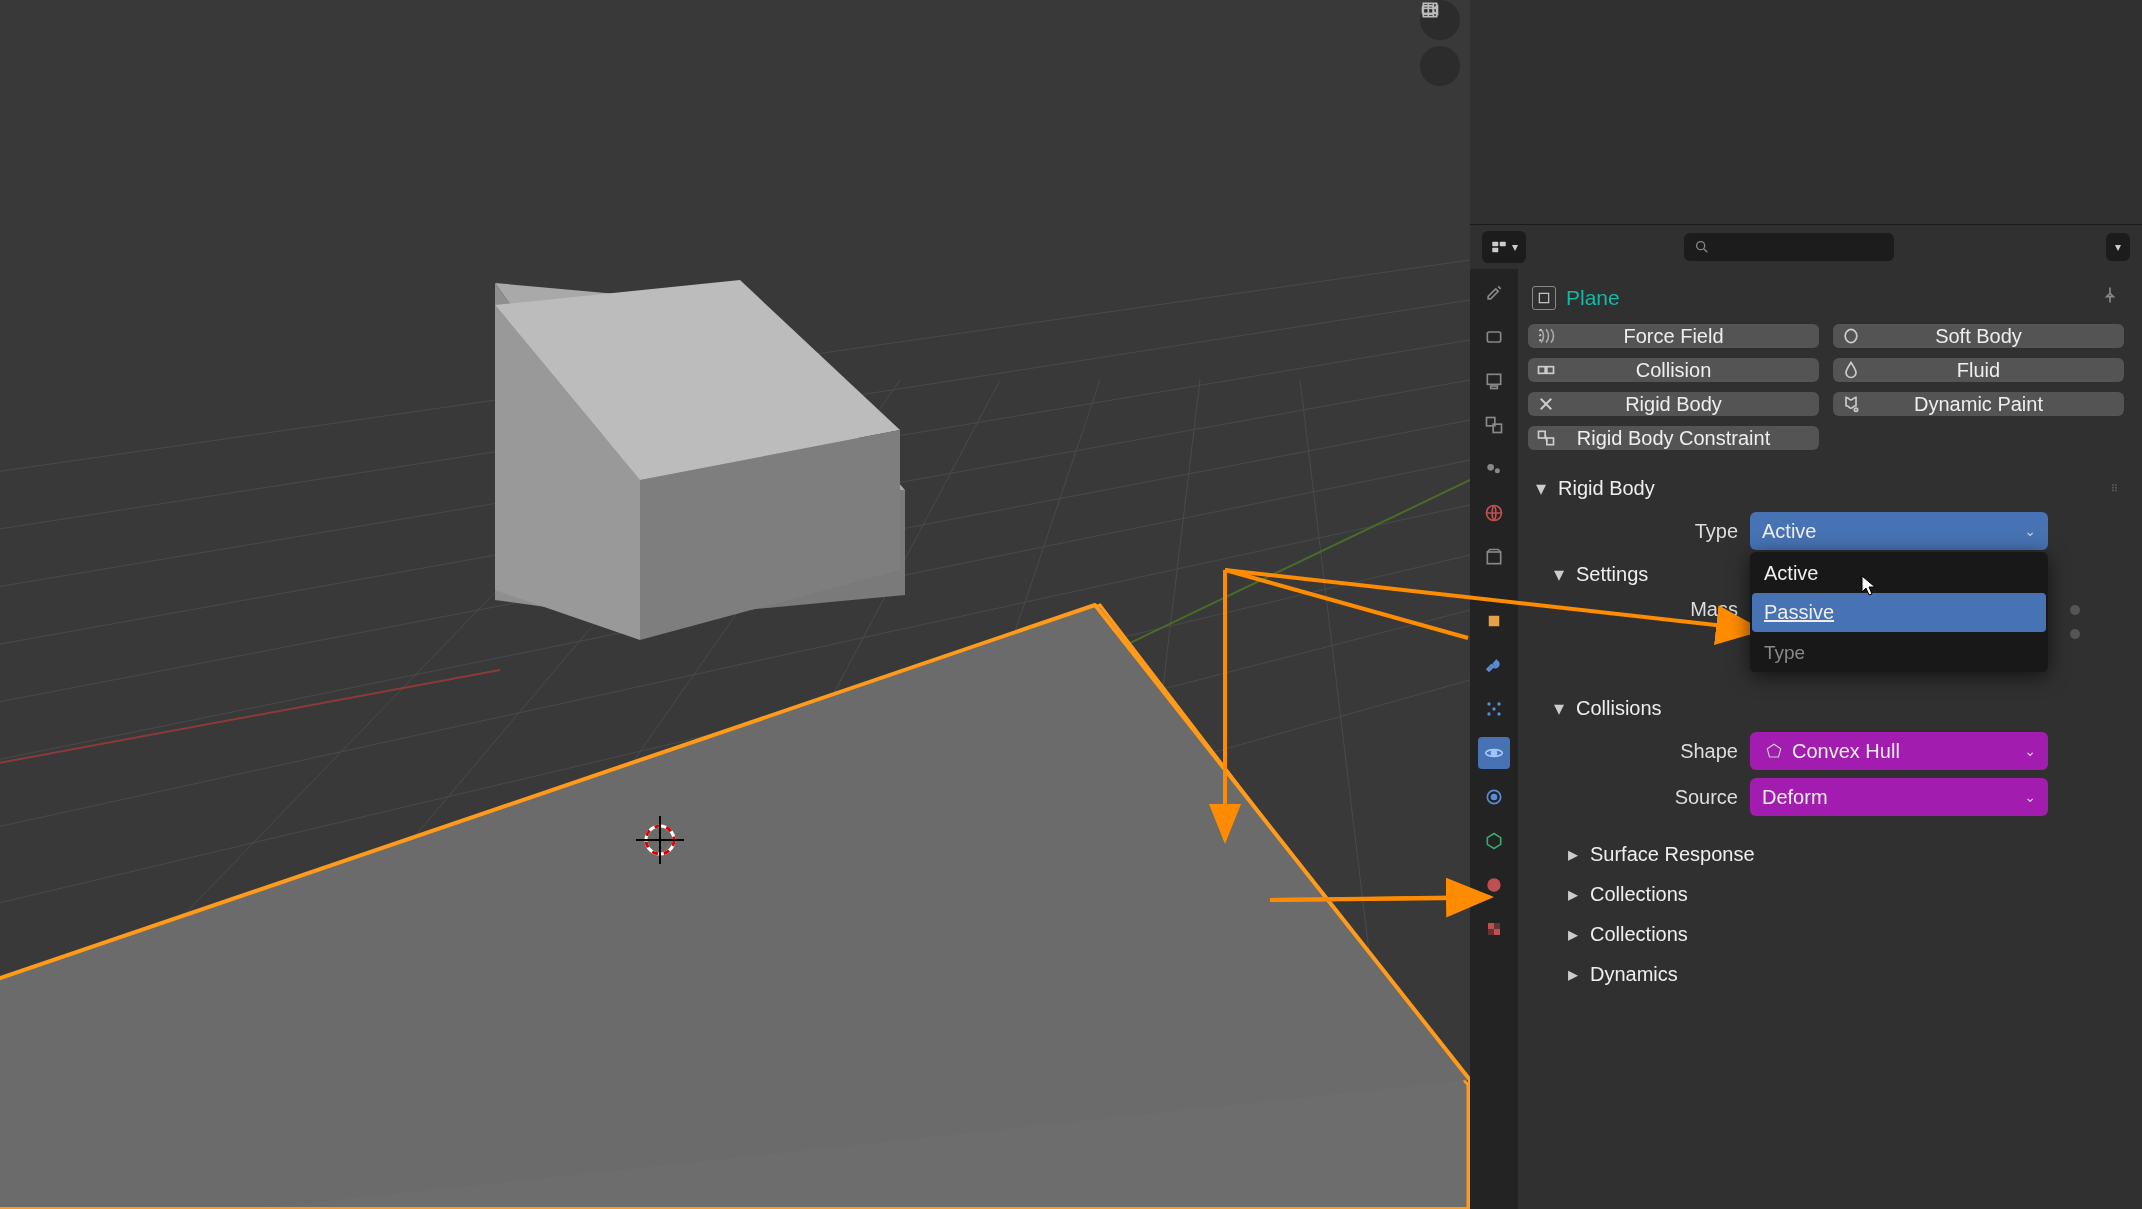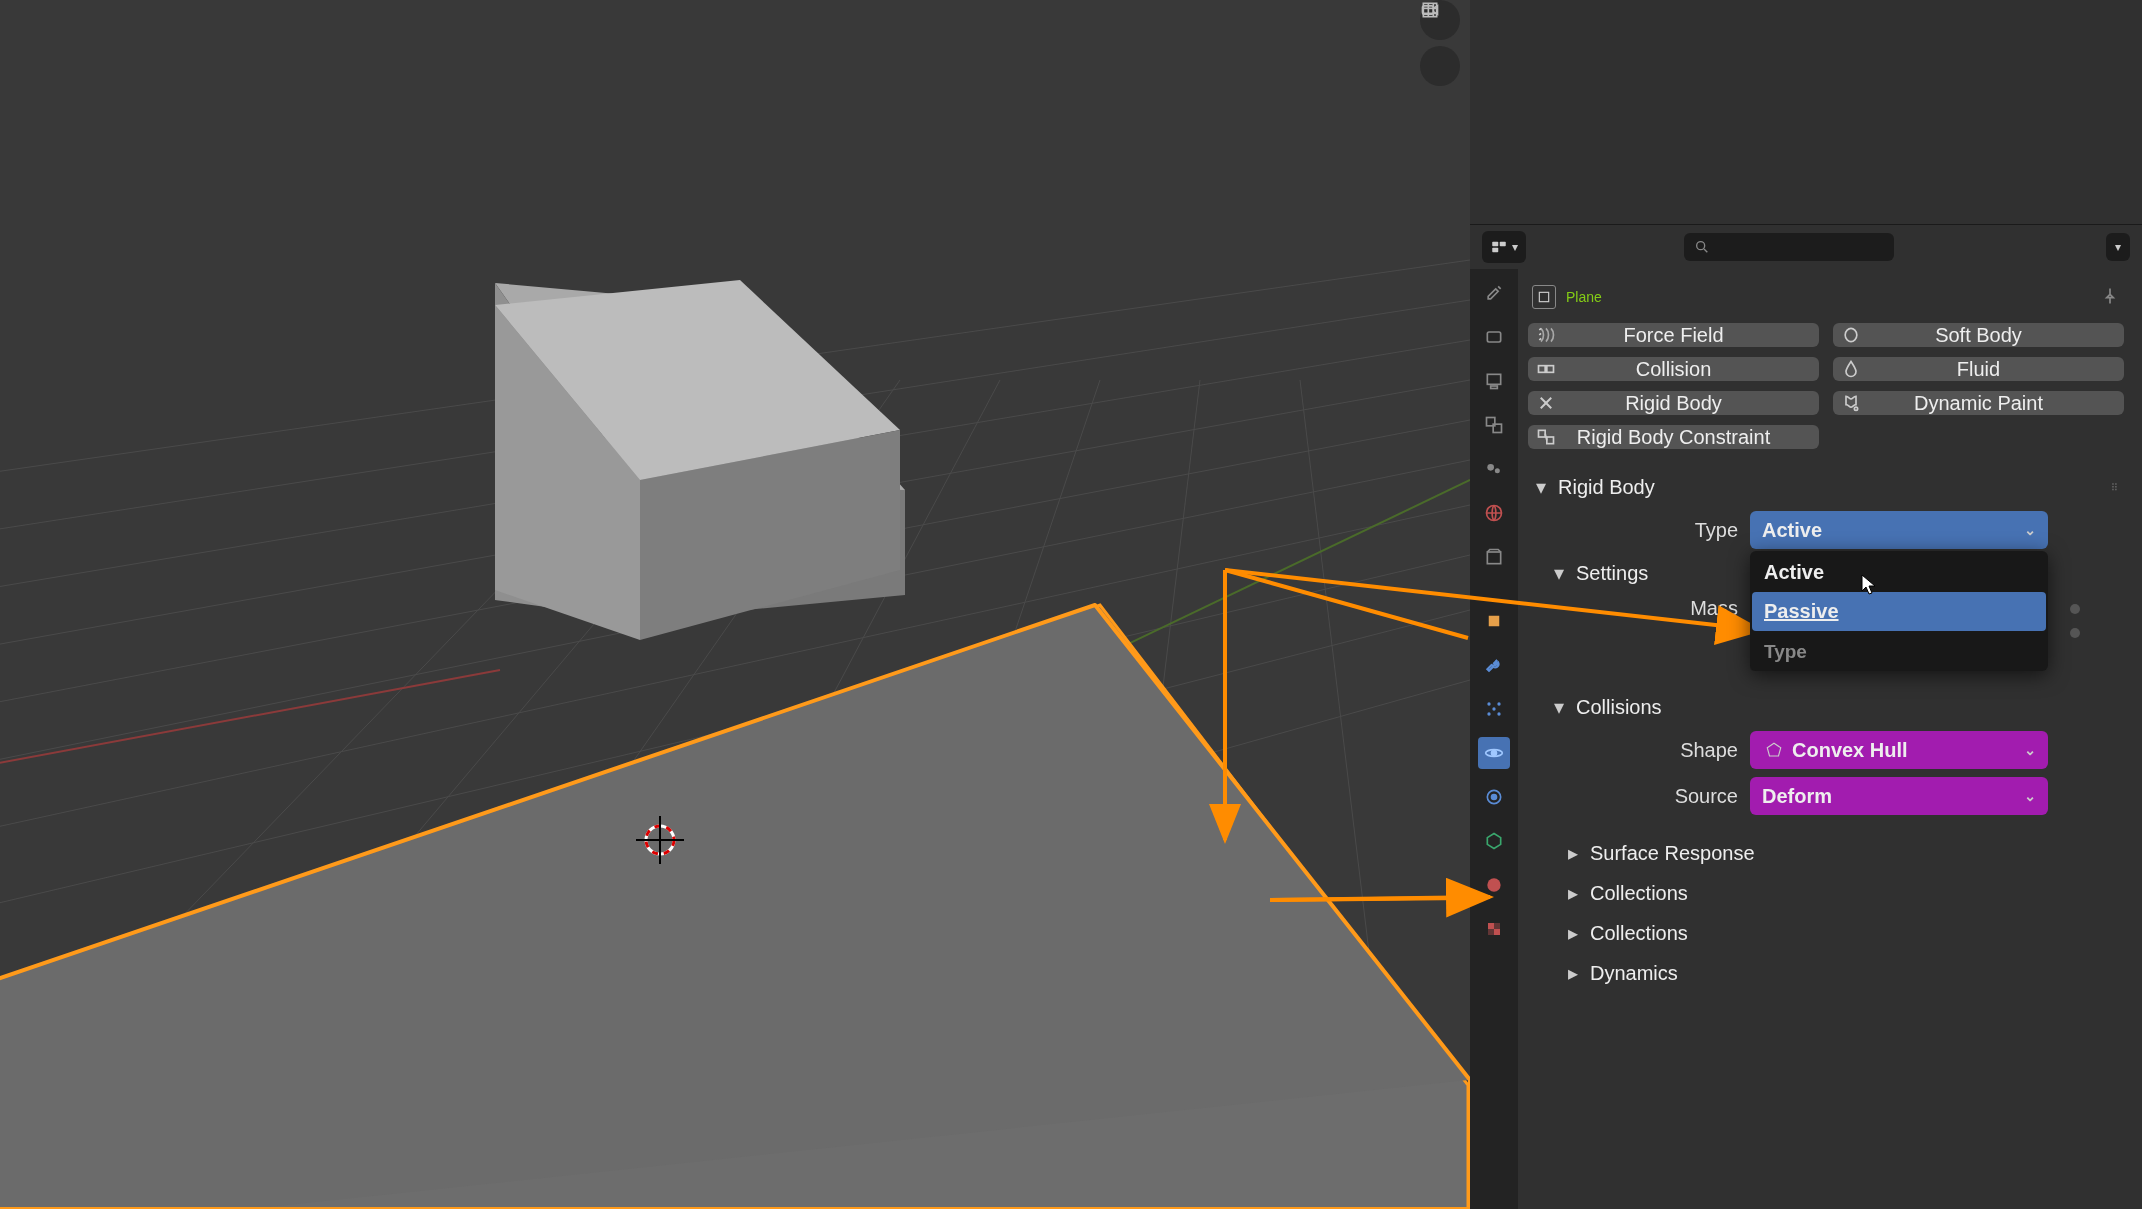--- a/index.html
+++ b/index.html
@@ -21,38 +21,38 @@
 .search-box { width: 210px; height: 28px; background: #1c1c1c; border-radius: 6px; display: flex; align-items: center; padding: 0 10px; margin-left: 150px; }
 .opts-btn { width: 24px; height: 28px; background: #1c1c1c; border-radius: 6px; display: flex; align-items: center; justify-content: center; margin-left: auto; }
 
 .props-body { flex: 1; display: flex; }
 .tab-strip { width: 48px; background: #232323; display: flex; flex-direction: column; align-items: center; padding-top: 8px; gap: 12px; }
 .tab-icon { width: 32px; height: 32px; display: flex; align-items: center; justify-content: center; color: #888; cursor: pointer; border-radius: 4px; }
 .tab-icon.active { background: #4772b3; color: #fff; }
 .tab-icon.physics { color: #a0c8ff; }
 
 .panel { flex: 1; padding: 10px 18px 10px 10px; overflow: auto; }
-.obj-row { display: flex; align-items: center; gap: 10px; padding: 6px 4px 14px; font-size: 14px; color: #84cc16; }
+.obj-row { display: flex; align-items: center; gap: 10px; padding: 6px 4px 14px; font-size: 21px; color: #14b8a6; }
 .obj-icon { width: 24px; height: 24px; border: 1px solid #888; border-radius: 3px; display: flex; align-items: center; justify-content: center; }
 .pin-icon { margin-left: auto; color: #888; }
 
 .physics-grid { display: grid; grid-template-columns: 1fr 1fr; gap: 10px 14px; margin-bottom: 18px; }
 .phys-btn { height: 24px; background: #545454; border-radius: 6px; display: flex; align-items: center; font-size: 20px; color: #eee; cursor: pointer; }
 .phys-btn .pi { width: 36px; display: flex; justify-content: center; color: #ccc; }
 .phys-btn .pl { flex: 1; text-align: center; padding-right: 36px; }
 
 .section-head { display: flex; align-items: center; gap: 8px; font-size: 20px; color: #eee; padding: 8px 4px; cursor: pointer; }
 .section-head .chev { width: 18px; display: flex; justify-content: center; color: #ccc; }
 .section-head.sub { padding-left: 22px; }
 .section-head.sub2 { padding-left: 36px; }
 .section-head .dots-right { margin-left: auto; color: #666; font-size: 10px; letter-spacing: 2px; }
 
 .prop-row { display: flex; align-items: center; gap: 12px; padding: 4px 0; }
 .prop-label { width: 210px; text-align: right; font-size: 20px; color: #ddd; }
-.prop-field { flex: 1; max-width: 298px; height: 38px; background: #282828; border-radius: 6px; display: flex; align-items: center; padding: 0 12px; font-size: 20px; color: #eee; position: relative; font-weight: bold; }
+.prop-field { flex: 1; max-width: 298px; height: 38px; background: #282828; border-radius: 6px; display: flex; align-items: center; padding: 0 12px; font-size: 20px; color: #eee; position: relative; }
 .prop-field.select { background: #a21caf; }
 .prop-field.highlighted { background: #4772b3; }
 .prop-field .chev-down { margin-left: auto; font-size: 14px; color: #ccc; }
 .prop-dot { width: 10px; height: 10px; border-radius: 5px; background: #555; margin-left: 10px; }
 .prop-row .spacer { width: 210px; }
 
 .checkbox-row { display: flex; align-items: center; gap: 10px; padding: 6px 0; }
 .checkbox-row .cb { width: 22px; height: 22px; background: #282828; border-radius: 4px; margin-left: 222px; }
 .checkbox-row .lbl { font-size: 20px; color: #bbb; }
 

